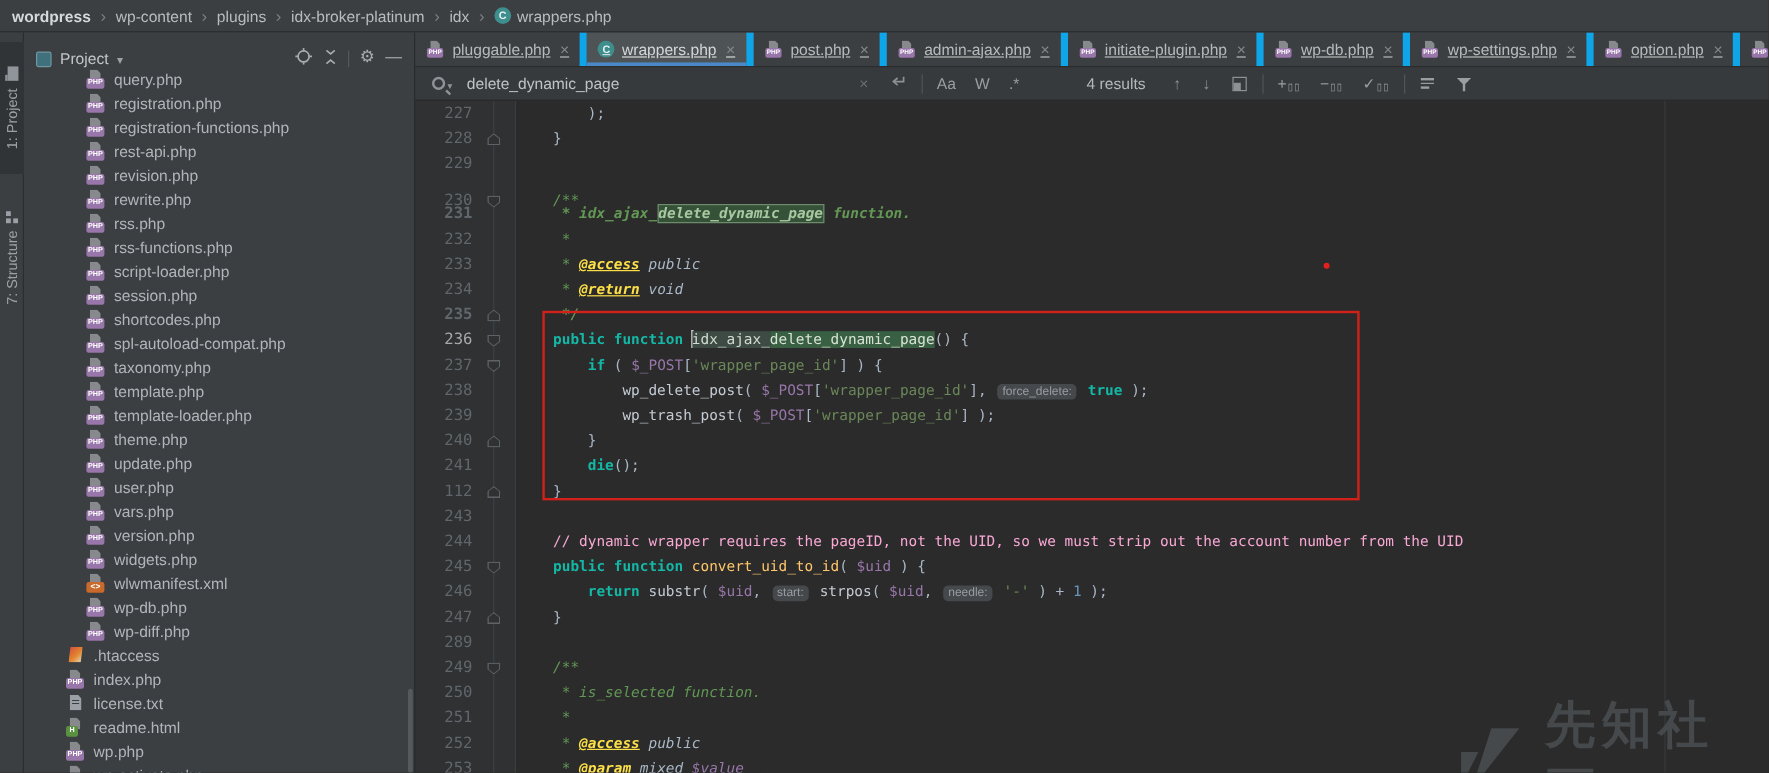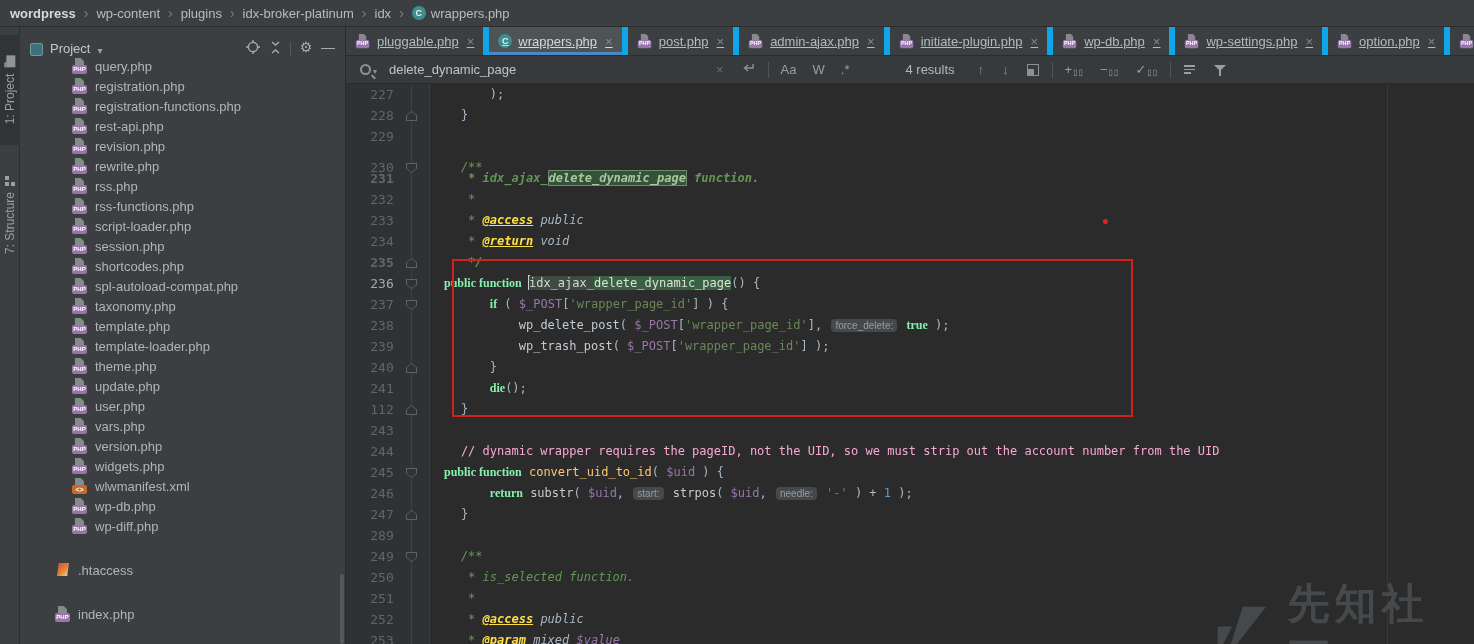--- a/index.html
+++ b/index.html
@@ -40,21 +40,21 @@
   .dd-arrow { color:#9ea2a5; font-size:10px; margin-left:7px; }
   #panel-header .spacer { flex:1; }
   .hdr-ico { width:22px; height:18px; display:flex; align-items:center; justify-content:center;
     color:#a7abae; font-size:14px; cursor:default; }
   .hdr-div { width:1px; height:14px; background:#55585a; margin:0 4px; }
 
   #project-tree { position:absolute; top:29px; left:0; right:0; bottom:0; overflow:hidden; }
   .tree-row { height:20px; display:flex; align-items:center; gap:7px; color:#afb5ba;
     white-space:nowrap; cursor:default; }
   .tree-row.lvl2 { padding-left:52px; }
-  .tree-row.lvl1 { padding-left:35px;margin-top:24px; }
+  .tree-row.lvl1 { padding-left:35px; }
 
   
   .fico { width:16px; height:16px; position:relative; flex:0 0 16px; }
   .fico::before { content:""; position:absolute; left:3px; top:0; width:9px; height:10px;
     background:#87898c; clip-path:polygon(0 0,64% 0,100% 33%,100% 100%,0 100%); }
   .fico.badge::after { position:absolute; left:0; bottom:0; height:9px; min-width:15px;
     border-radius:2px; color:#fff; font-size:6px; font-weight:bold; line-height:9px;
     text-align:center; letter-spacing:0; }
   .fico.php::after  { content:"PHP"; background:#9876aa; }
   .fico.xml::after  { content:"<>";  background:#c96a2c; font-size:7px; }
@@ -124,21 +124,21 @@
   .lnum.cur { color:#a6a9ab; }
   .fold { position:absolute; left:60px; top:6px; width:11px; height:10px; }
   .fold.start { background:#5d6266; clip-path:polygon(0 0,100% 0,100% 55%,50% 100%,0 55%); }
   .fold.start::after { content:""; position:absolute; left:1px; top:1px; right:1px; bottom:1px;
     background:#2f3132; clip-path:polygon(0 0,100% 0,100% 55%,50% 100%,0 55%); }
   .fold.end { background:#5d6266; clip-path:polygon(50% 0,100% 45%,100% 100%,0 100%,0 45%); }
   .fold.end::after { content:""; position:absolute; left:1px; top:1px; right:1px; bottom:1px;
     background:#2f3132; clip-path:polygon(50% 0,100% 45%,100% 100%,0 100%,0 45%); }
   .codepre { position:absolute; left:86px; right:0; white-space:pre; line-height:21px; }
 
-  .s-kw   { color:#86efac; font-weight:bold;font-family:Liberation Serif, serif; }
+  .s-kw   { color:#14b8a6; font-weight:bold; }
   .s-plain{ color:#a9b7c6; }
   .s-fn   { color:#ffc66b; }
   .s-call { color:#c3cbd3; }
   .s-var  { color:#9876aa; }
   .s-str  { color:#6a8759; }
   .s-num  { color:#6897bb; }
   .s-cmt  { color:#f9a8d4; }
   .s-doc  { color:#629755; font-style:italic; }
   .s-doctag { color:#fde047; font-style:italic; font-weight:bold; text-decoration:underline; }
   .s-docval { color:#a9b7c6; font-style:italic; }

